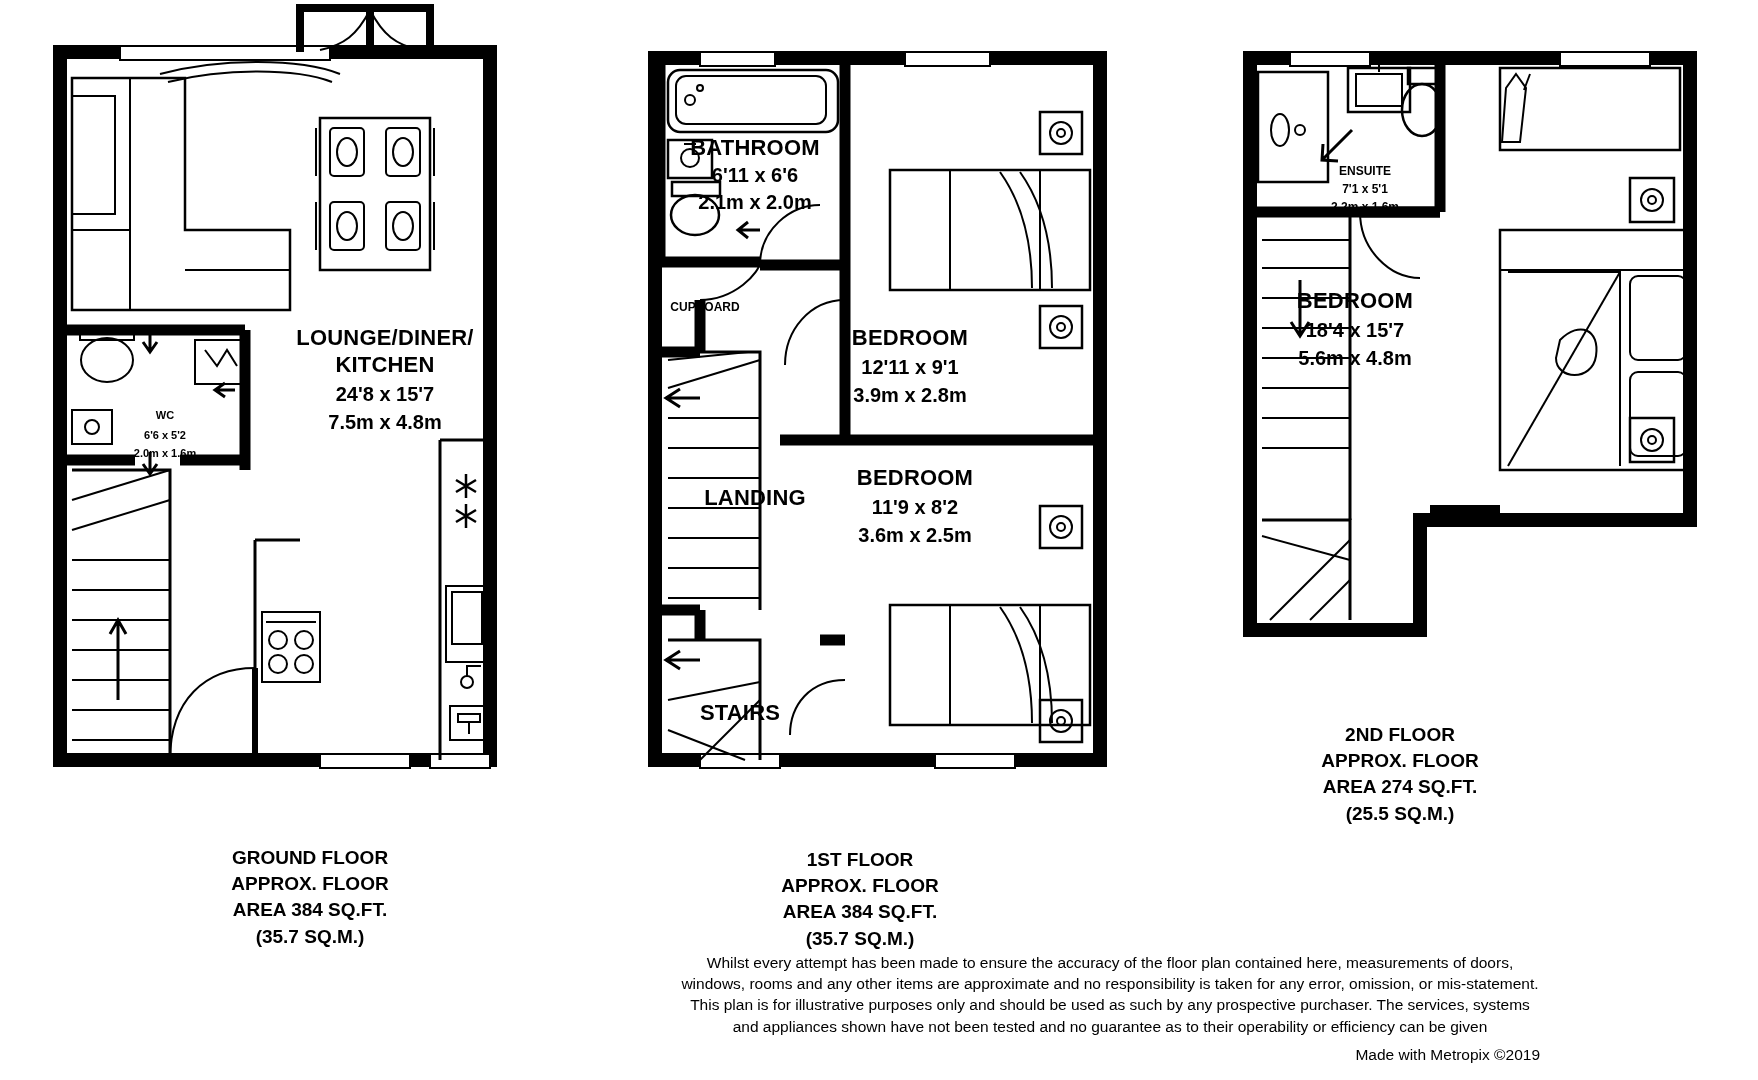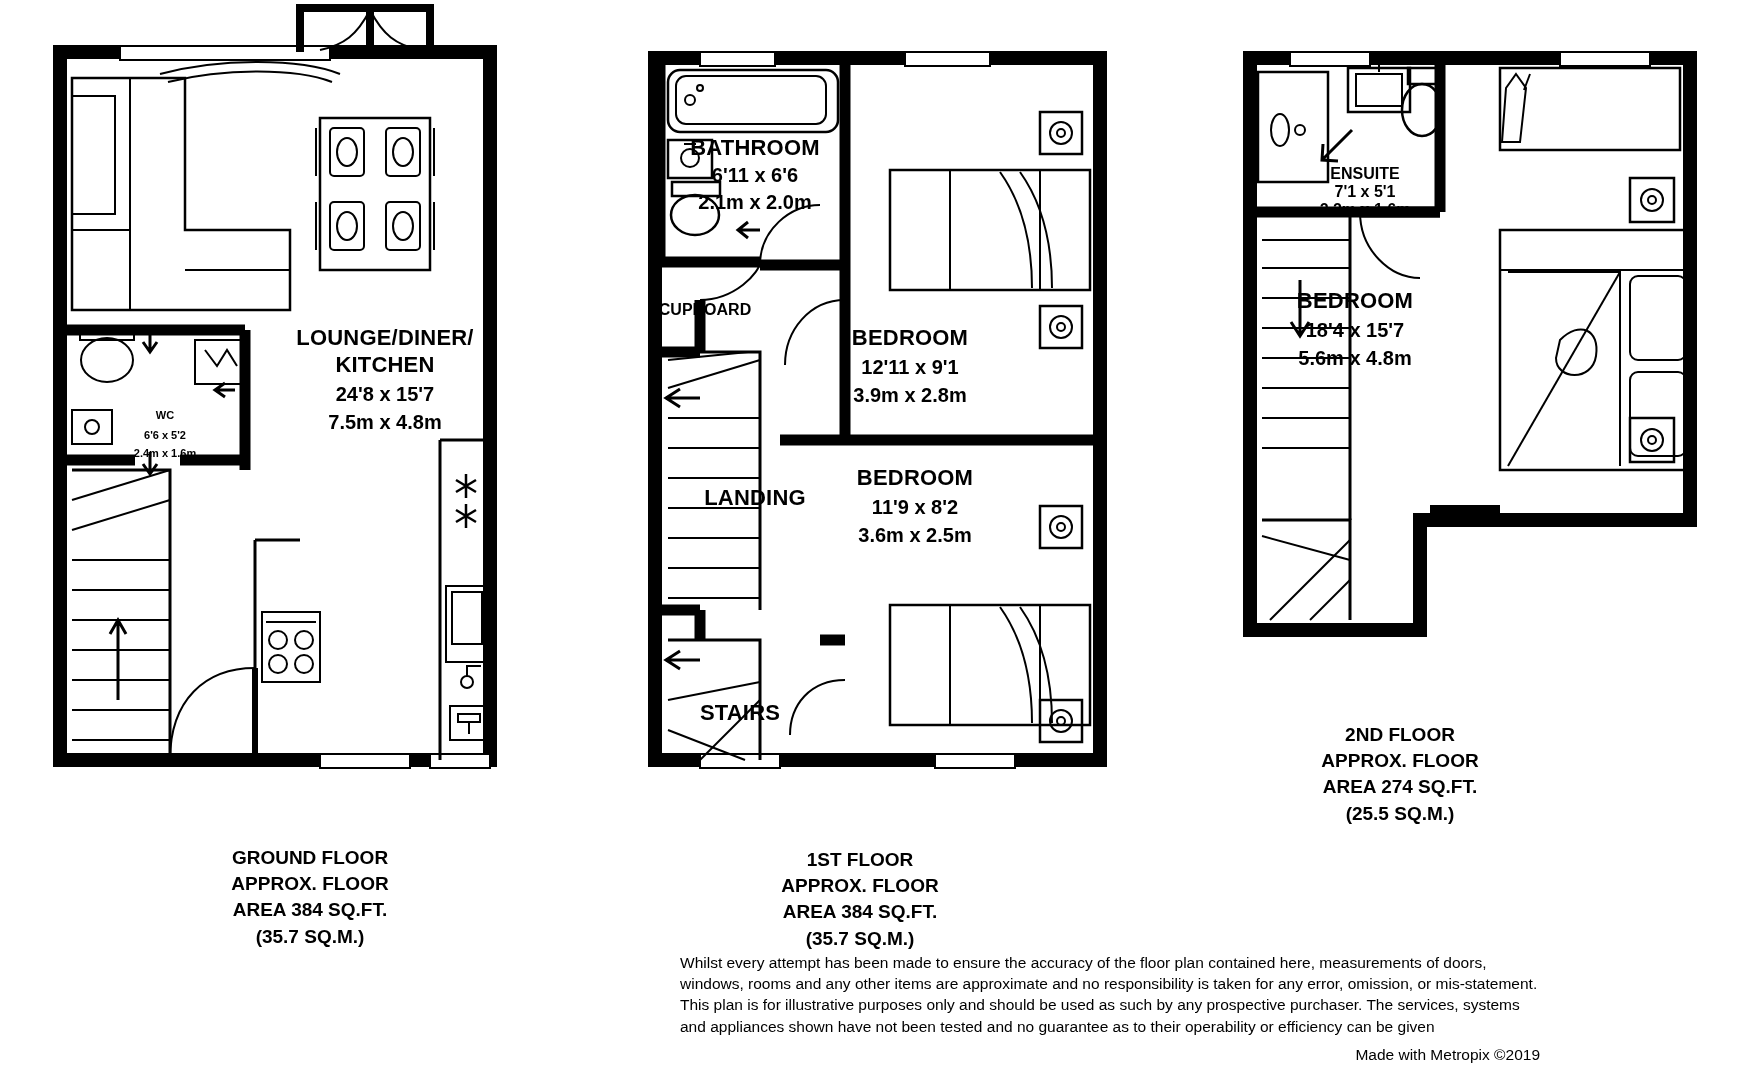--- a/index.html
+++ b/index.html
@@ -29,32 +29,32 @@
   }
   .lbl {
     position: absolute;
     text-align: center;
     font-weight: bold;
     line-height: 1.22;
     white-space: pre;
   }
   .lbl.small {
     font-weight: bold;
-    font-size: 16px;
+    font-size: 12px;
   }
   .roomtitle { font-size: 22px; letter-spacing: .2px; }
   .roomdim   { font-size: 20px; }
   .floorcap  { font-size: 19px; font-weight: bold; line-height: 1.38; }
   .total     { font-size: 19px; font-weight: bold; }
   .disclaimer {
     position: absolute;
     width: 860px;
     left: 680px;
     top: 952px;
-    text-align: left;
+    text-align: center;
     font-size: 15.5px;
     line-height: 1.37;
     font-weight: normal;
   }
   .madewith {
     position: absolute;
     width: 860px;
     left: 680px;
     top: 1046px;
     text-align: right;
@@ -343,21 +343,21 @@
     </g>
   </svg>
 
   <div class="lbl roomtitle" style="left:255px; top:325px; width:260px;">LOUNGE/DINER/
 KITCHEN</div>
   <div class="lbl roomdim" style="left:255px; top:382px; width:260px;">24'8 x 15'7</div>
   <div class="lbl roomdim" style="left:255px; top:410px; width:260px;">7.5m x 4.8m</div>
 
   <div class="lbl wc-lbl" style="left:110px; top:390px; width:110px;">WC</div>
   <div class="lbl wc-lbl" style="left:105px; top:410px; width:120px;">6'6 x 5'2</div>
-  <div class="lbl wc-lbl" style="left:105px; top:428px; width:120px;">2.4m x 1.6m</div>
+  <div class="lbl wc-lbl" style="left:105px; top:428px; width:120px;">2.0m x 1.6m</div>
 
   <div class="lbl floorcap" style="left:150px; top:845px; width:320px;">GROUND FLOOR
 APPROX. FLOOR
 AREA 384 SQ.FT.
 (35.7 SQ.M.)</div>
 
   <div class="lbl roomtitle" style="left:625px; top:135px; width:260px;">BATHROOM</div>
   <div class="lbl roomdim" style="left:625px; top:163px; width:260px;">6'11 x 6'6</div>
   <div class="lbl roomdim" style="left:625px; top:190px; width:260px;">2.1m x 2.0m</div>
 

